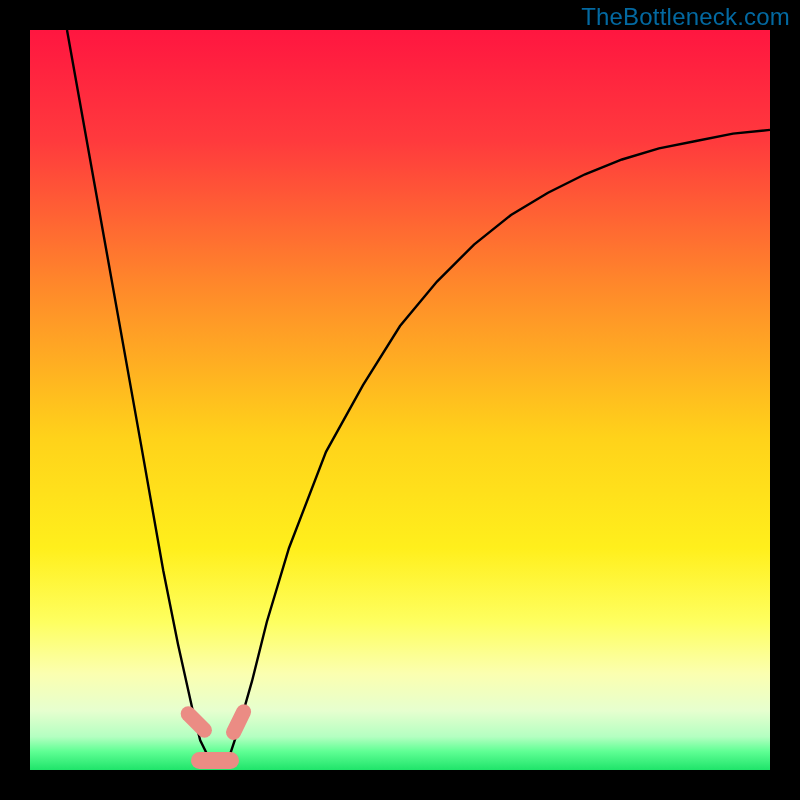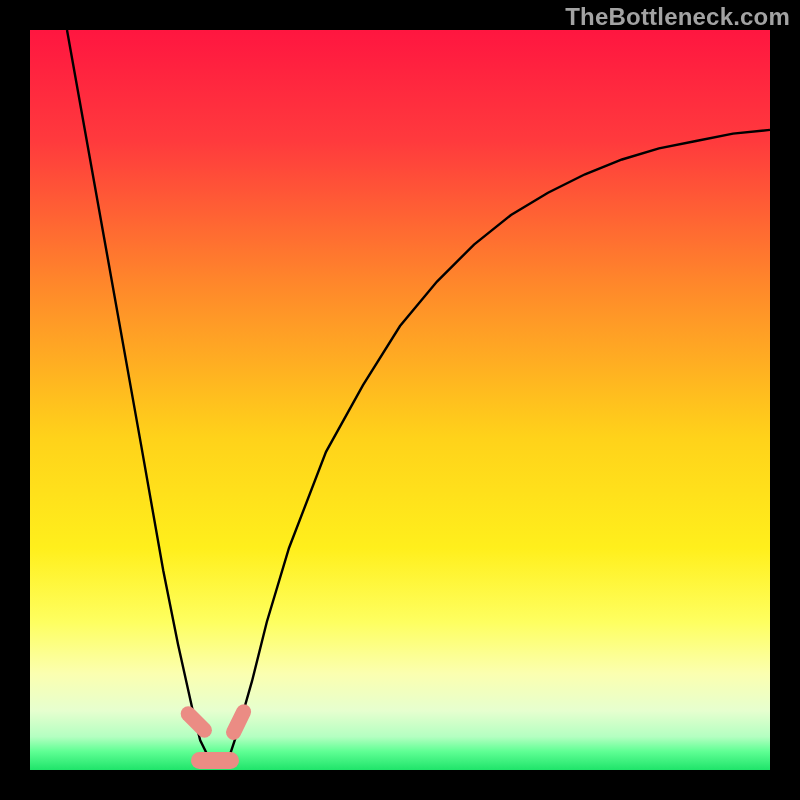--- a/index.html
+++ b/index.html
@@ -36,22 +36,22 @@
     position: absolute;
     background: #eb8c84;
     border-radius: 999px;
   }
   .watermark {
     position: absolute;
     top: 3px;
     right: 10px;
     font-family: Arial, Helvetica, sans-serif;
     font-size: 24px;
-    font-weight: 700;
-    color: #a3a3a3;
+    font-weight: 400;
+    color: #0369a1;
     letter-spacing: 0.2px;
   }
 </style>
 </head>
 <body>
 
 <div class="frame">
   <div class="gradient" id="grad" style="background: linear-gradient(rgb(255, 22, 64) 0%, rgb(255, 58, 61) 15%, rgb(255, 138, 42) 35%, rgb(255, 210, 26) 55%, rgb(255, 239, 28) 70%, rgb(254, 255, 96) 80%, rgb(251, 255, 176) 87%, rgb(230, 255, 207) 92%, rgb(180, 255, 193) 95.5%, rgb(95, 255, 148) 97.5%, rgb(31, 228, 106) 100%);"></div>
   <svg class="curve-svg" viewBox="0 0 740 740" preserveAspectRatio="none">
     <path id="curvePath" d="M37.00 0.00 L74.00 207.20 L111.00 414.40 L133.20 540.20 L148.00 614.20 L162.80 680.80 L170.20 710.40 L177.60 725.20 L185.00 732.60 L192.40 732.60 L199.80 725.20 L207.20 703.00 L222.00 651.20 L236.80 592.00 L259.00 518.00 L296.00 421.80 L333.00 355.20 L370.00 296.00 L407.00 251.60 L444.00 214.60 L481.00 185.00 L518.00 162.80 L555.00 144.30 L592.00 129.50 L629.00 118.40 L666.00 111.00 L703.00 103.60 L740.00 99.90" fill="none" stroke="#000000" stroke-width="2.4"></path>

